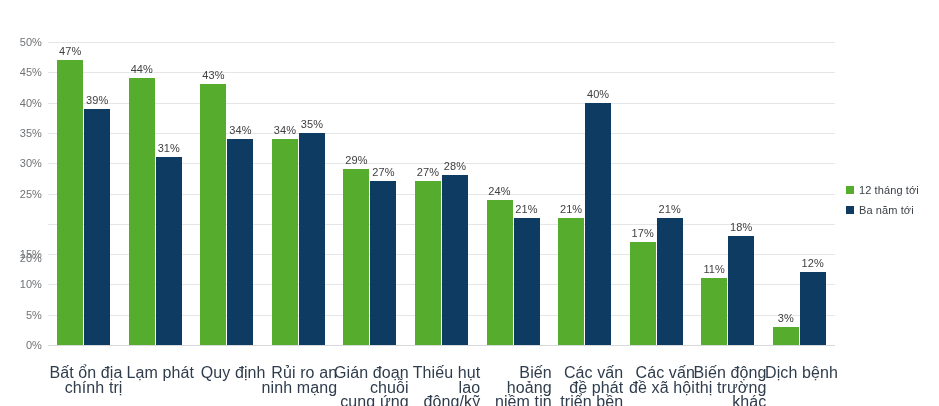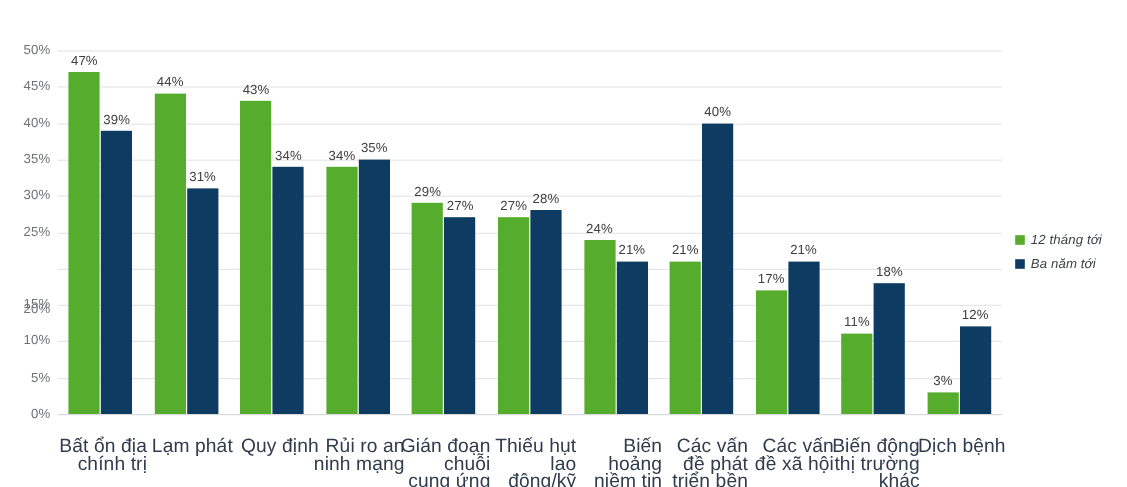--- a/index.html
+++ b/index.html
@@ -108,23 +108,22 @@
     font-size: 16px;
     line-height: 14.5px;
     color: #2f3c4c;
     letter-spacing: .1px;
   }
 
   
   .legend {
     position: absolute;
     left: 846px;
-    top: 190px;
+    top: 180px;
     width: 90px;
-    font-style: italic;
   }
   .legend-row {
     display: flex;
     align-items: center;
     height: 20px;
     gap: 5px;
   }
   .legend-swatch {
     width: 8px;
     height: 8px;

